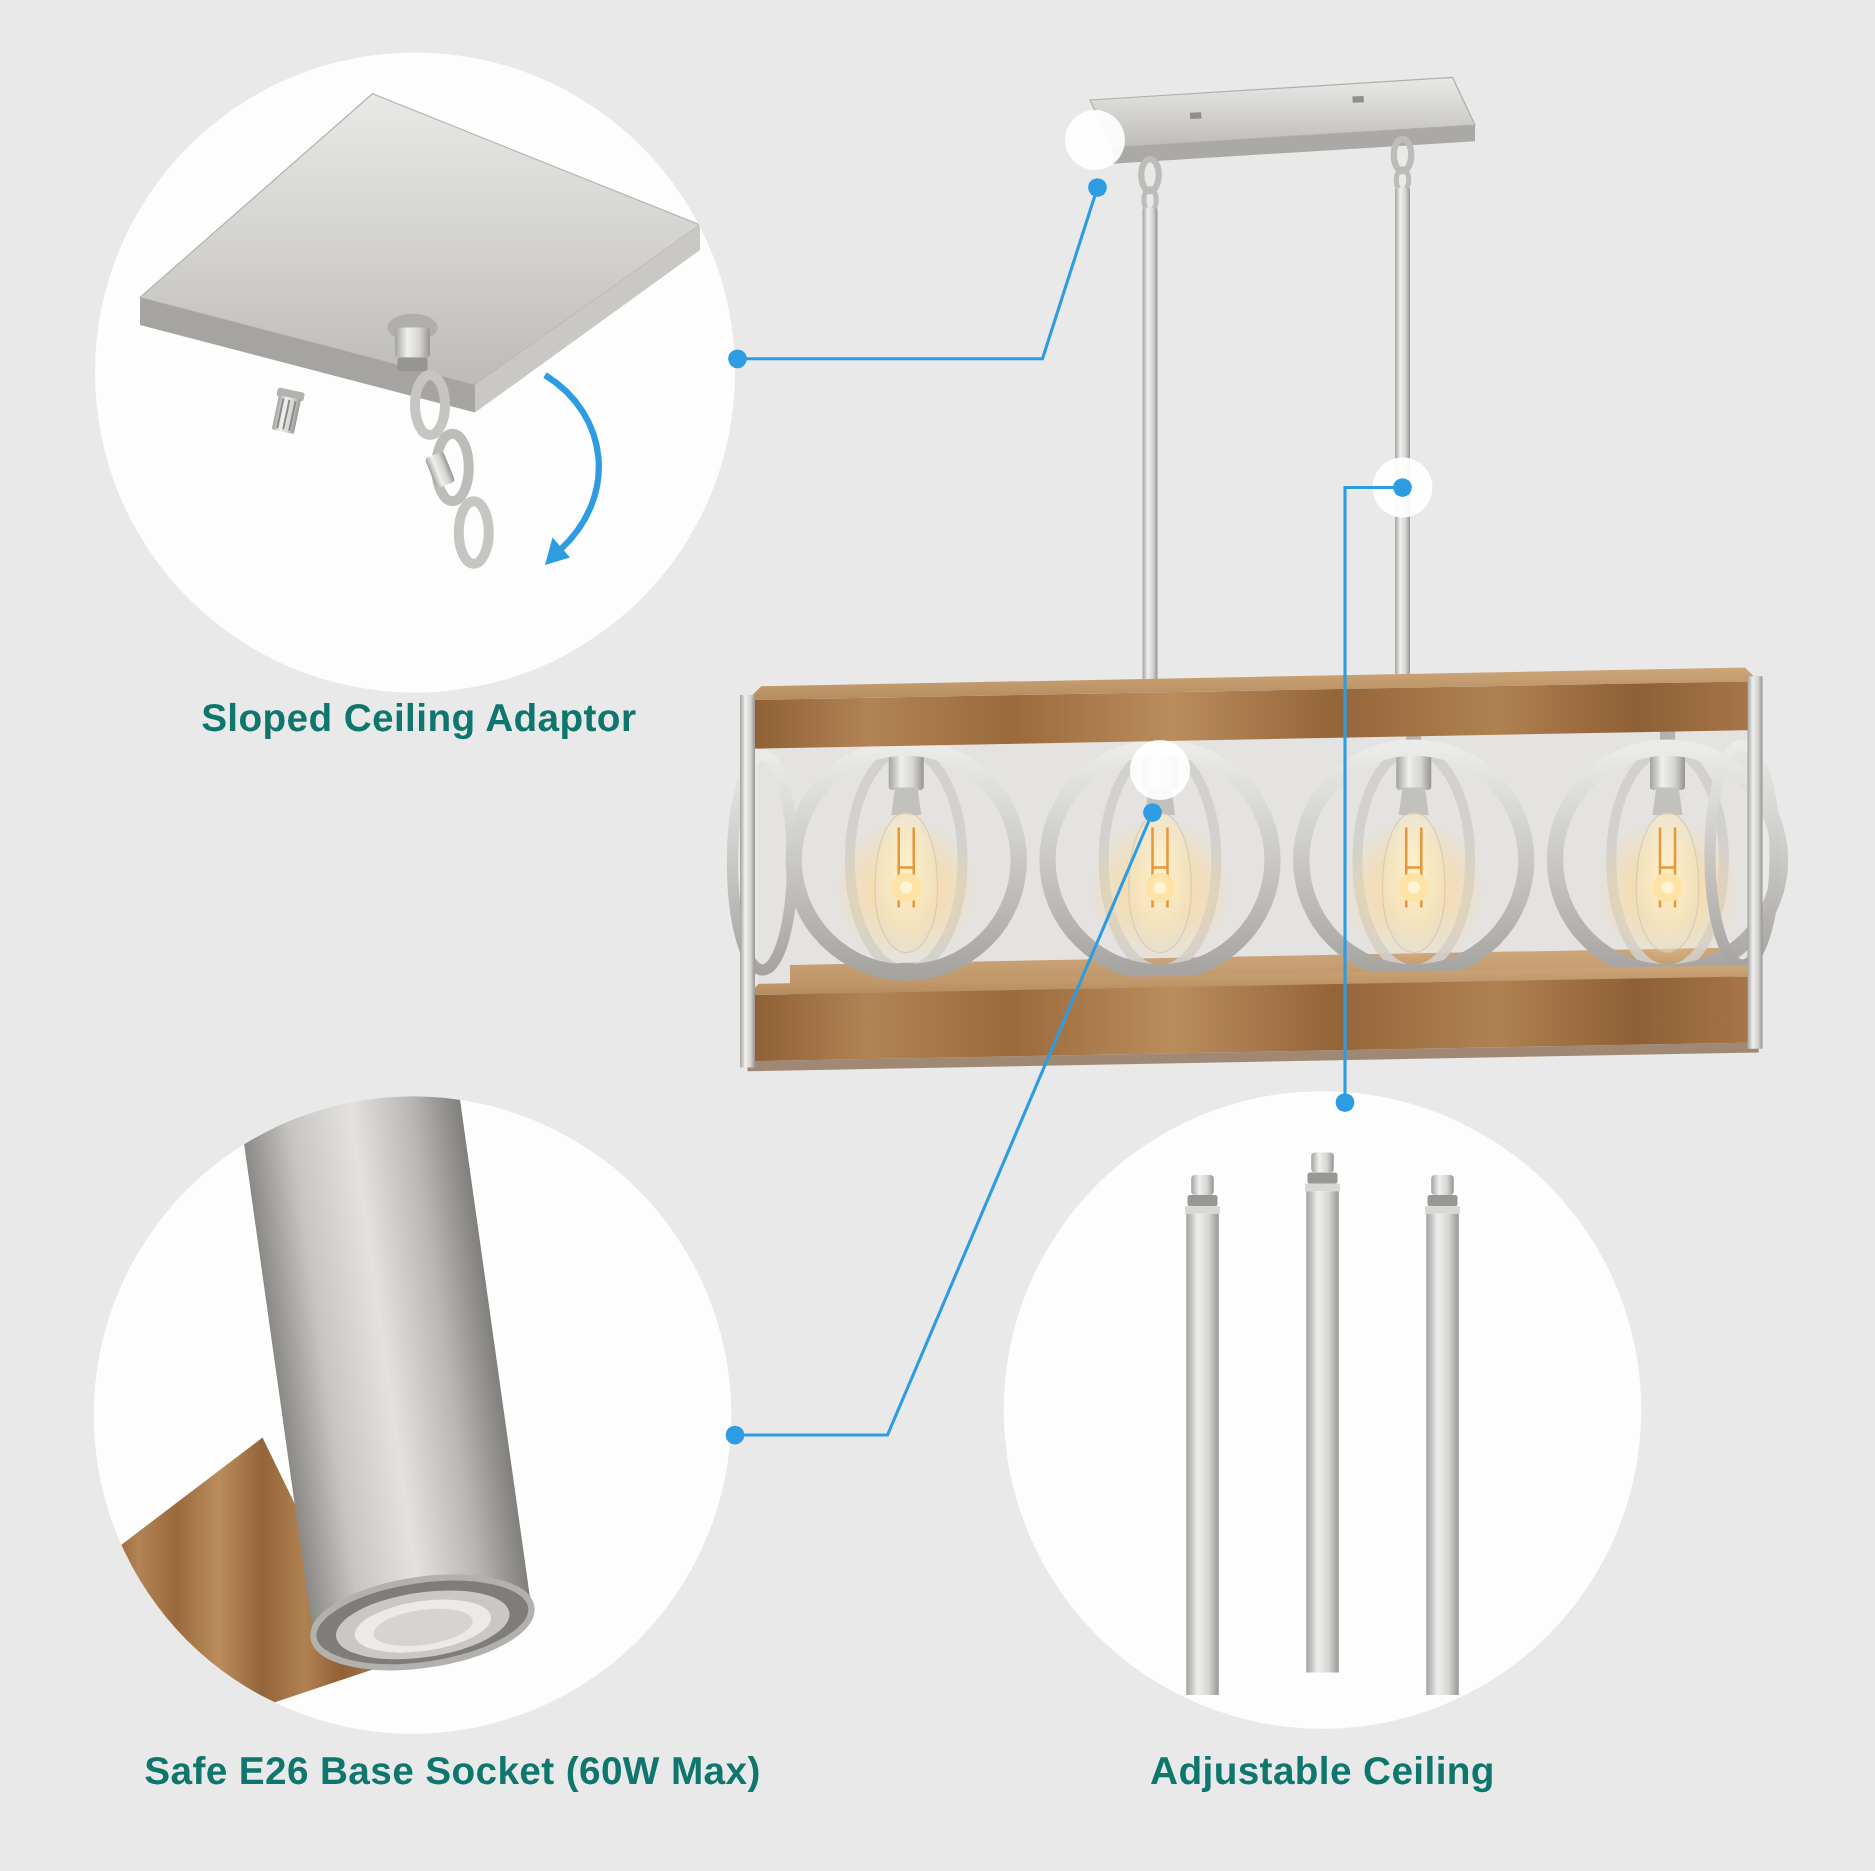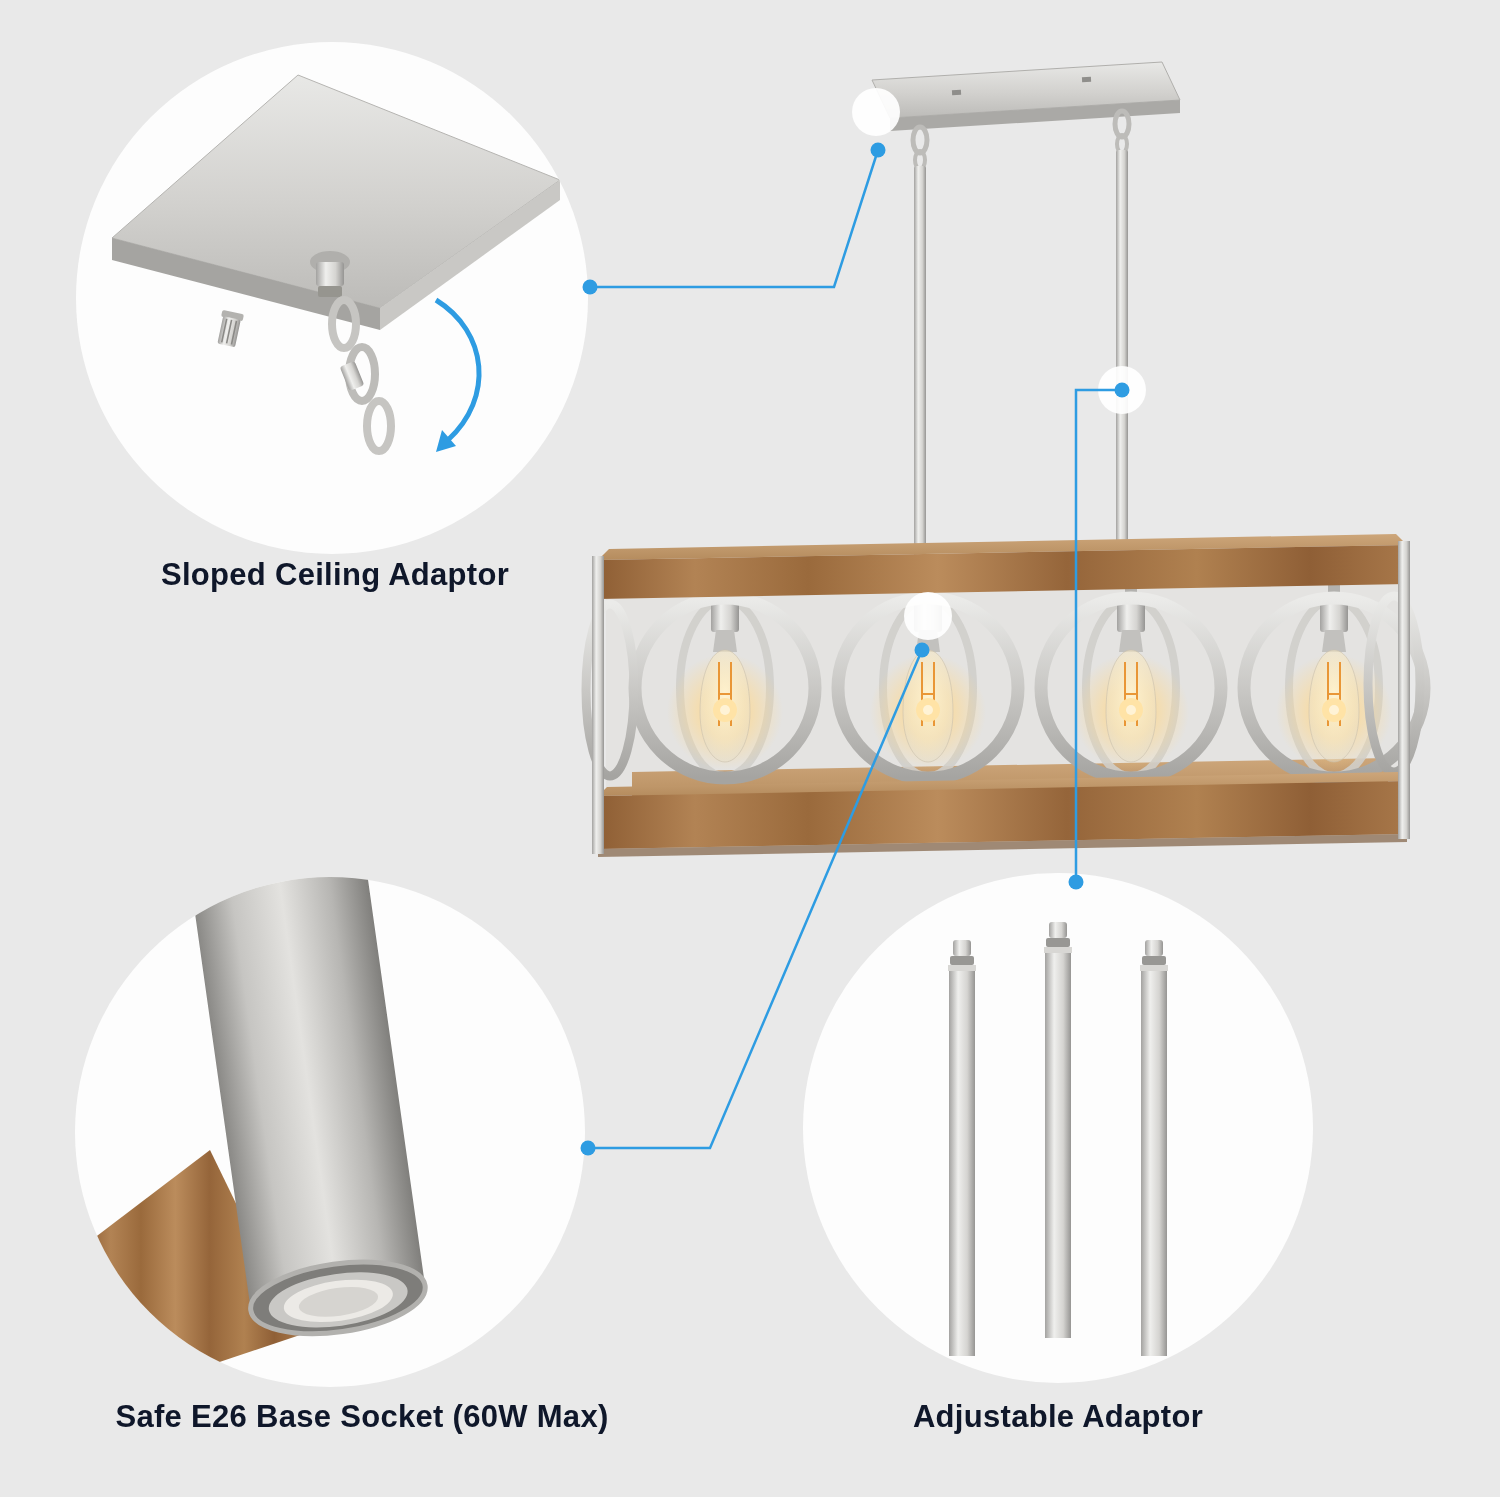--- a/index.html
+++ b/index.html
@@ -2,21 +2,21 @@
 <html><head>
 <meta charset="utf-8">
 <style>
   html,body{margin:0;padding:0;background:#e9e9e9;}
   .stage{
     position:relative;width:1500px;height:1497px;overflow:hidden;
     background:#e9e9e9;font-family:"Liberation Sans",sans-serif;
   }
   .stage svg{position:absolute;left:0;top:0;}
   .label{
-    position:absolute;text-align:center;color:#0f172a;
+    position:absolute;text-align:center;color:#0f766e;
     font-size:31px;font-weight:600;letter-spacing:.3px;line-height:1.2;
   }
 </style>
 </head>
 <body>
 
 <div class="stage">
 
 <svg width="1500" height="1497" viewBox="0 0 1500 1497">
   <defs>
@@ -208,15 +208,15 @@
     <circle cx="1076" cy="882" r="7.5" fill="#2e9ce2"></circle>
     <circle cx="922" cy="650" r="7.5" fill="#2e9ce2"></circle>
     <circle cx="588" cy="1148" r="7.5" fill="#2e9ce2"></circle>
   </g>
 </svg>
 
 <div class="label" style="left:35px;top:556px;width:600px;">Sloped Ceiling Adaptor</div>
 
 <div class="label" style="left:42px;top:1398px;width:640px;">Safe E26 Base Socket (60W Max)</div>
 
-<div class="label" style="left:808px;top:1398px;width:500px;">Adjustable Adaptor</div>
+<div class="label" style="left:808px;top:1398px;width:500px;">Adjustable Ceiling</div>
 
 </div>
 
 </body></html>

